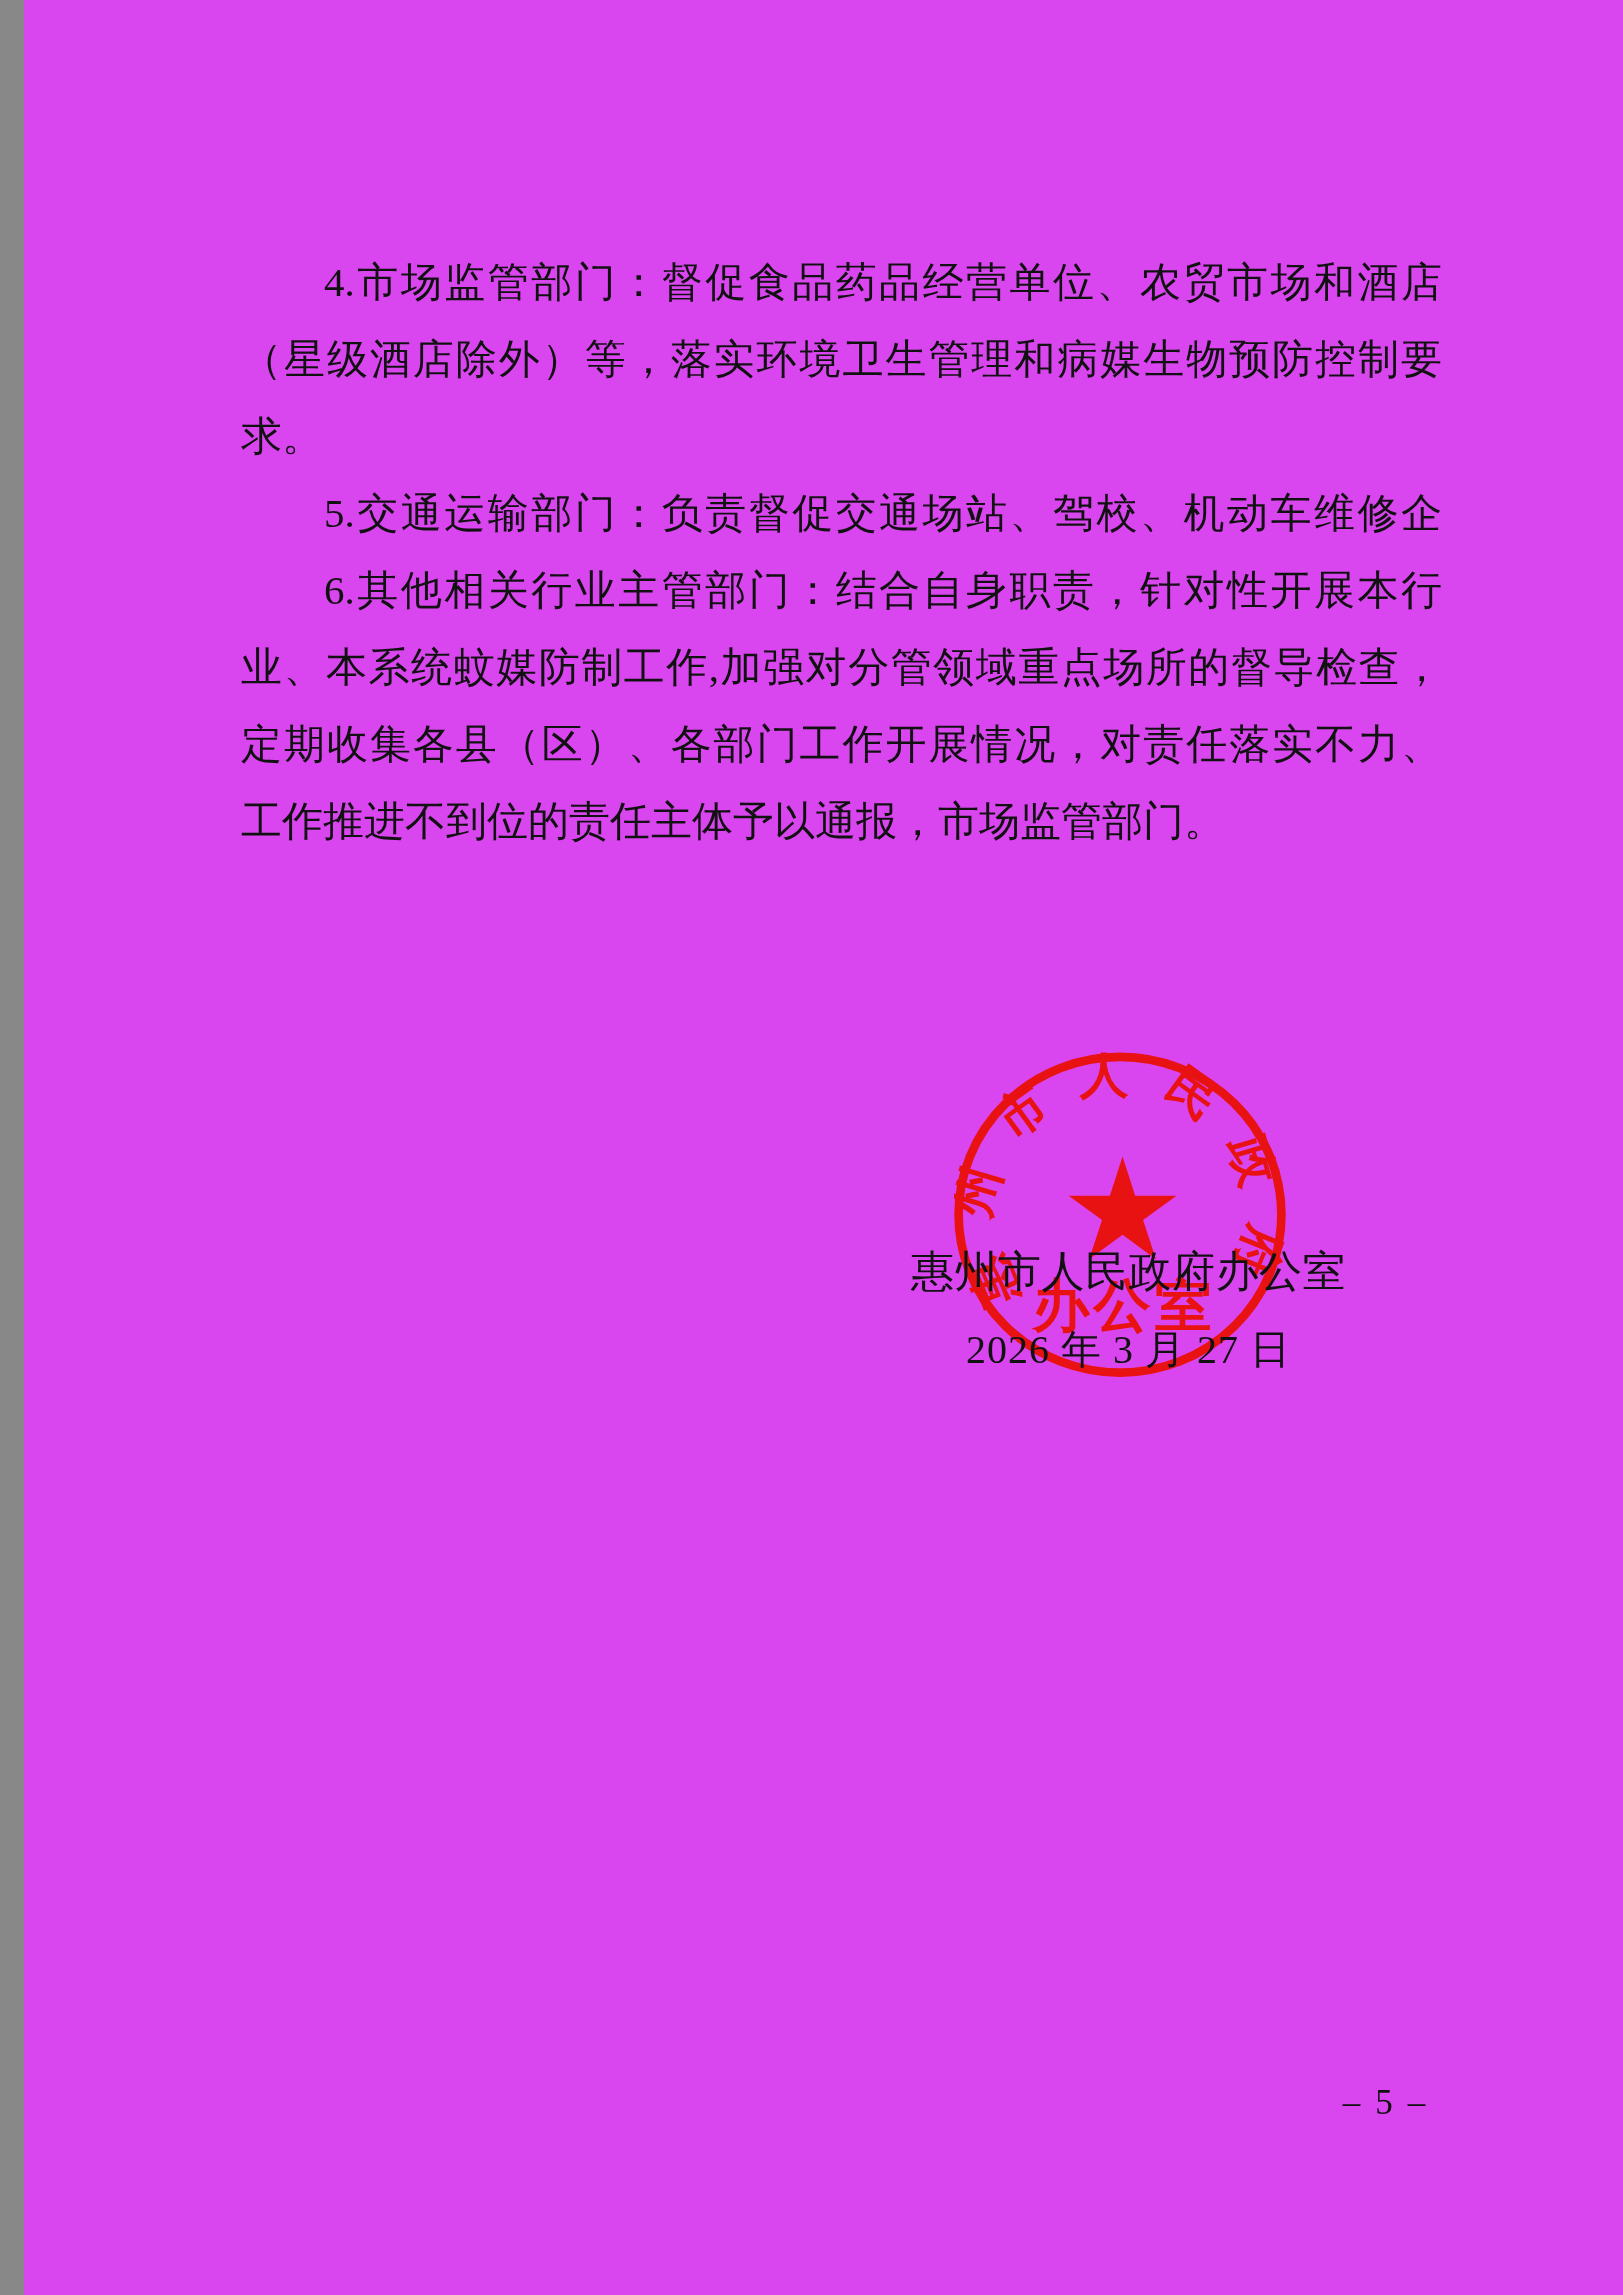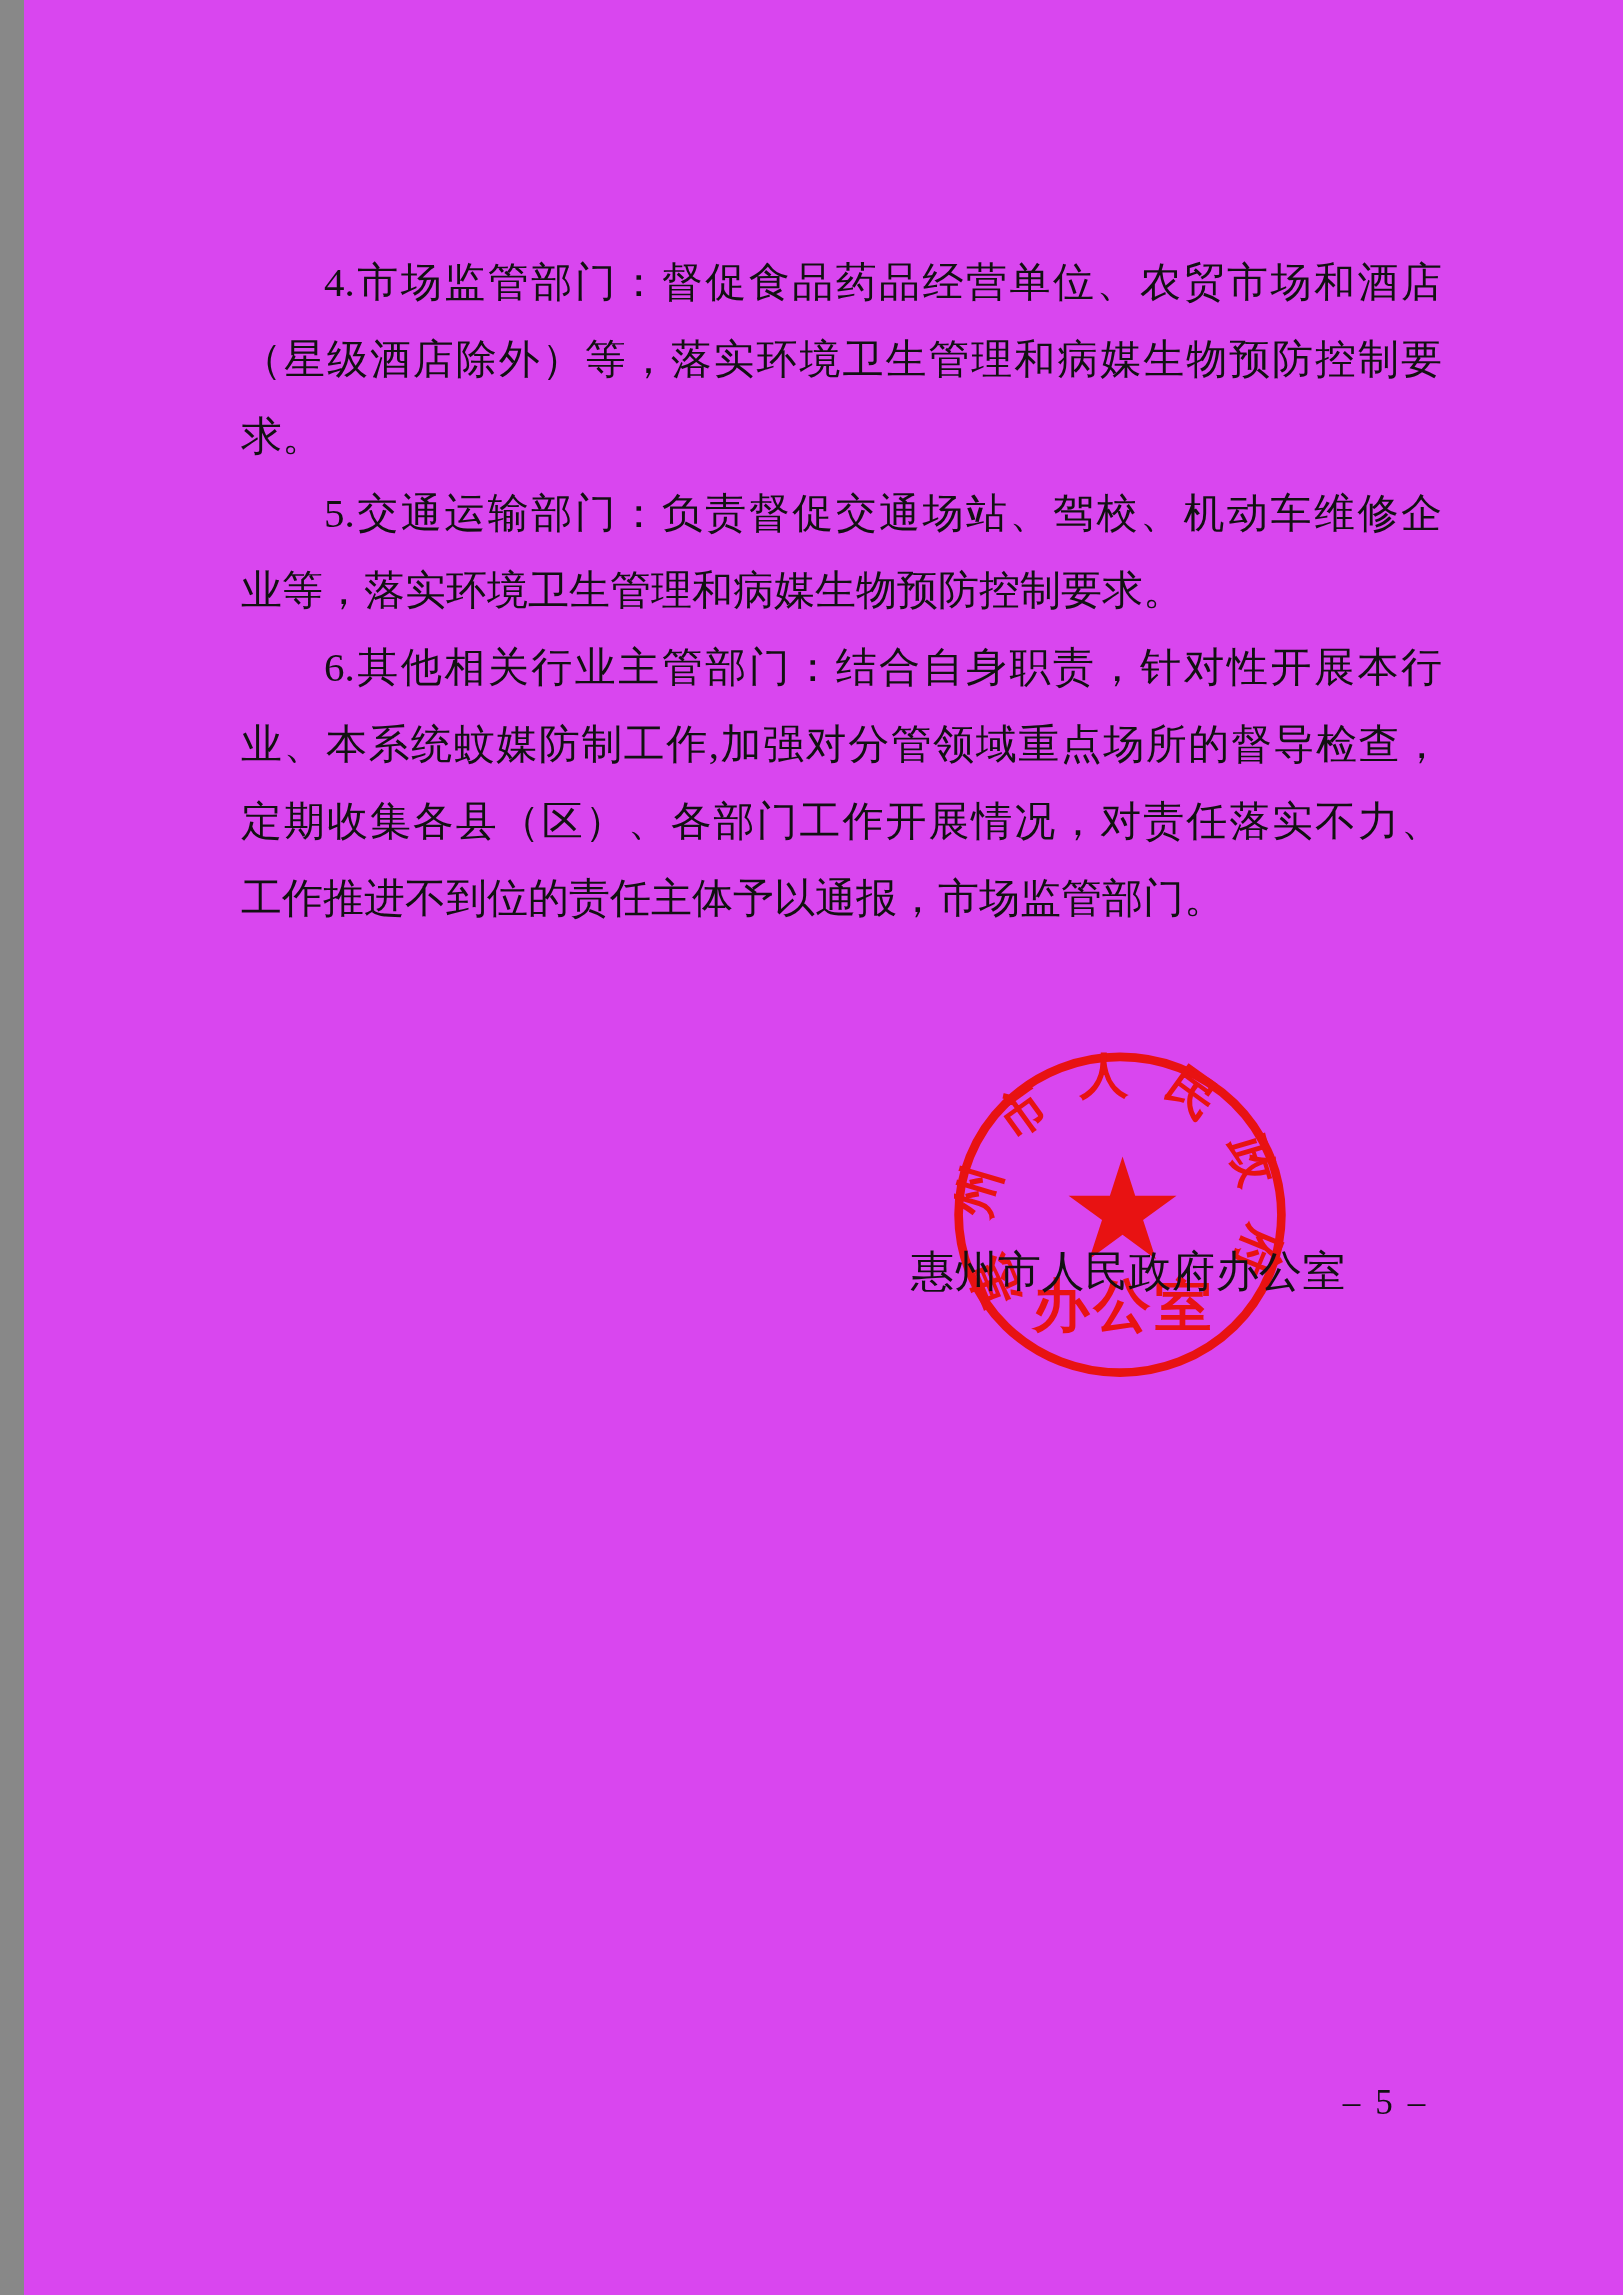--- a/index.html
+++ b/index.html
@@ -95,37 +95,37 @@
 </head>
 <body>
 
 <div class="page">
 
   <div class="doc-body">
       <div class="text-line indented justified">4.市场监管部门：督促食品药品经营单位、农贸市场和酒店</div>
       <div class="text-line justified">（星级酒店除外）等，落实环境卫生管理和病媒生物预防控制要</div>
       <div class="text-line">求。</div>
       <div class="text-line indented justified">5.交通运输部门：负责督促交通场站、驾校、机动车维修企</div>
-      <div class="text-line">业等，落实环境卫生管理和病媒生物预防控制要求。</div>
       <div class="text-line indented justified">6.其他相关行业主管部门：结合自身职责，针对性开展本行</div>
       <div class="text-line justified">业、本系统蚊媒防制工作,加强对分管领域重点场所的督导检查，</div>
       <div class="text-line justified">定期收集各县（区）、各部门工作开展情况，对责任落实不力、</div>
       <div class="text-line">工作推进不到位的责任主体予以通报，市场监管部门。</div>
     </div>
 
   <div class="seal">
     <svg viewBox="0 0 650 637" xmlns="http://www.w3.org/2000/svg">
       <ellipse cx="325" cy="318" rx="316" ry="309" fill="none" stroke="#e81212" stroke-width="17"></ellipse>
       <polygon fill="#e81212" points="330,204 354.8,280.9 435.6,280.7 370.2,328.1 395.3,404.9 330,357.3 264.7,404.9 289.8,328.1 224.4,280.7 305.2,280.9"></polygon>
       <path id="seal-arc" d="M 129.6 465.8 A 248 240 0 1 1 520.4 465.8" fill="none"></path>
       <text class="seal-arc-text" fill="#e81212">
         <textPath href="#seal-arc" startOffset="50%" text-anchor="middle">惠州市人民政府</textPath>
       </text>
       <text class="seal-bottom-text" fill="#e81212" x="333" y="534" text-anchor="middle">办公室</text>
     </svg>
   </div>
 
   <div class="issuer-line">惠州市人民政府办公室</div>
+  <div class="date-line">2026 年 3 月 27 日</div>
 
   <div class="page-number">– 5 –</div>
 
 </div>
 
 
 </body></html>

